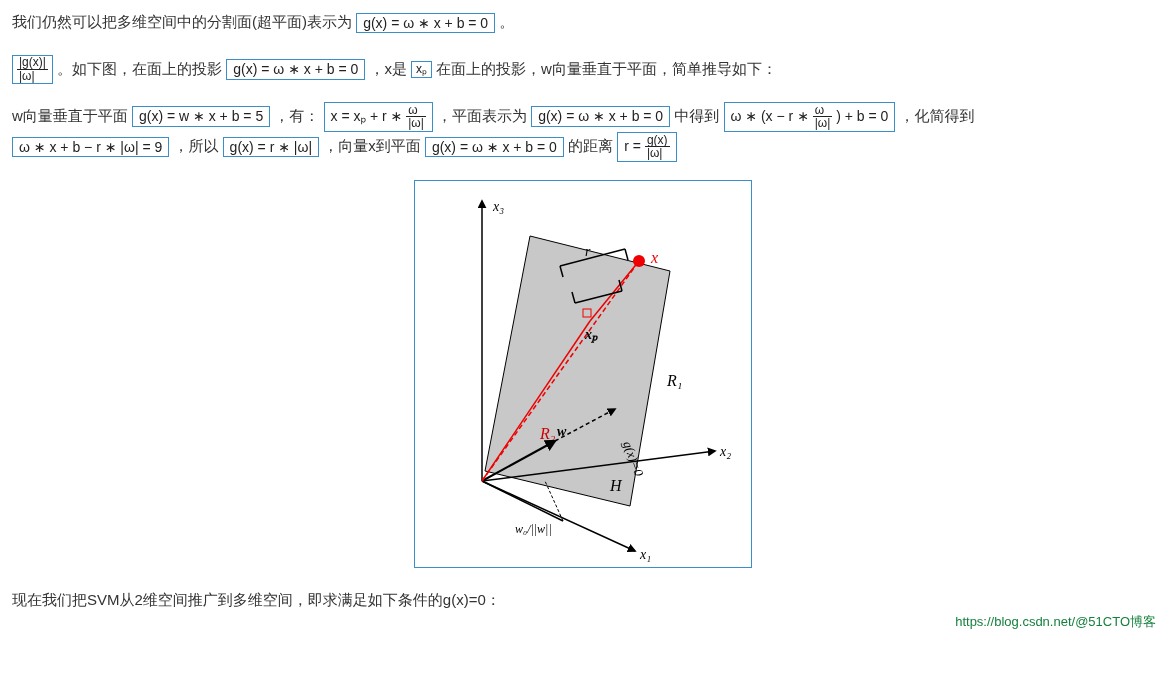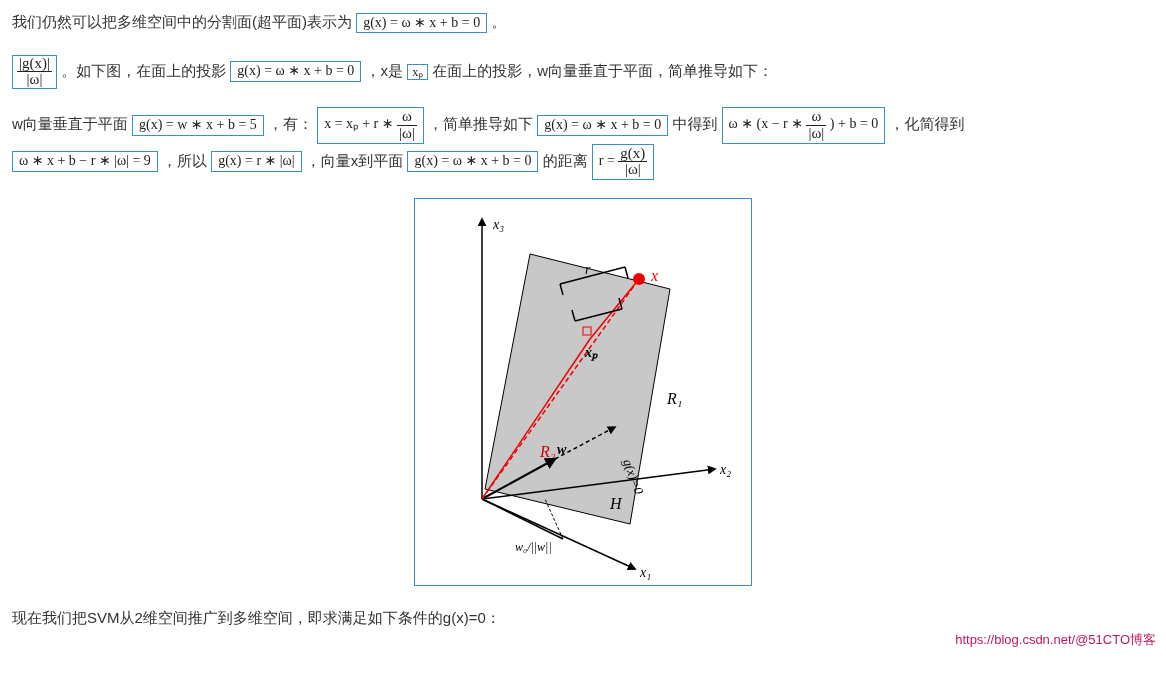--- a/index.html
+++ b/index.html
@@ -14,36 +14,35 @@
     background: #fff;
     position: relative;
   }
   .para {
     margin: 0 0 18px 0;
   }
   .formula {
     display: inline-block;
     border: 1px solid #3a8fc8;
     padding: 1px 6px;
-    font-family: Liberation Serif, serif;
+    font-family: Liberation Sans, sans-serif;
     font-size: 14px;
     line-height: 1.2;
     vertical-align: middle;
     background: #fff;
     color: #222;
   }
   .formula.small {
     font-size: 12px;
     padding: 0 4px;
   }
   .frac {
     display: inline-block;
     vertical-align: middle;
-    text-align: center;
-    font-size: 15px;
+    font-size: 12px;
     line-height: 1.05;
   }
   .frac .top { display:block; border-bottom:1px solid #222; padding:0 2px; }
   .frac .bot { display:block; padding:0 2px; }
   .figwrap {
     display: flex;
     justify-content: center;
     margin: 4px 0 18px 0;
   }
   .fig {
@@ -52,21 +51,21 @@
     height: 386px;
     position: relative;
     background: #fff;
   }
   .fig svg { display:block; }
   .watermark {
     position: absolute;
     right: 10px;
     bottom: 6px;
     font-size: 13px;
-    color: #be185d;
+    color: #15803d;
     pointer-events: none;
   }
 </style>
 </head>
 <body>
 
 <p class="para">
   <span>我们仍然可以把多维空间中的分割面(超平面)表示为</span>
   <span class="formula">g(x) = ω ∗ x + b = 0</span>
   <span>。</span>
@@ -84,21 +83,21 @@
 </p>
 
 <p class="para">
   <span>w向量垂直于平面</span>
   <span class="formula">g(x) = w ∗ x + b = 5</span>
   <span>，有：</span>
   <span class="formula">
     <span>x = xₚ + r ∗</span>
     <span class="frac"><span class="top">ω</span><span class="bot">|ω|</span></span>
   </span>
-  <span>，简单推导如下</span>
+  <span>，平面表示为</span>
   <span class="formula">g(x) = ω ∗ x + b = 0</span>
   <span>中得到</span>
   <span class="formula">
     <span>ω ∗ (x − r ∗</span>
     <span class="frac"><span class="top">ω</span><span class="bot">|ω|</span></span>
     <span>) + b = 0</span>
   </span>
   <span>，化简得到</span>
   <br>
   <span class="formula">ω ∗ x + b − r ∗ |ω| = 9</span>

